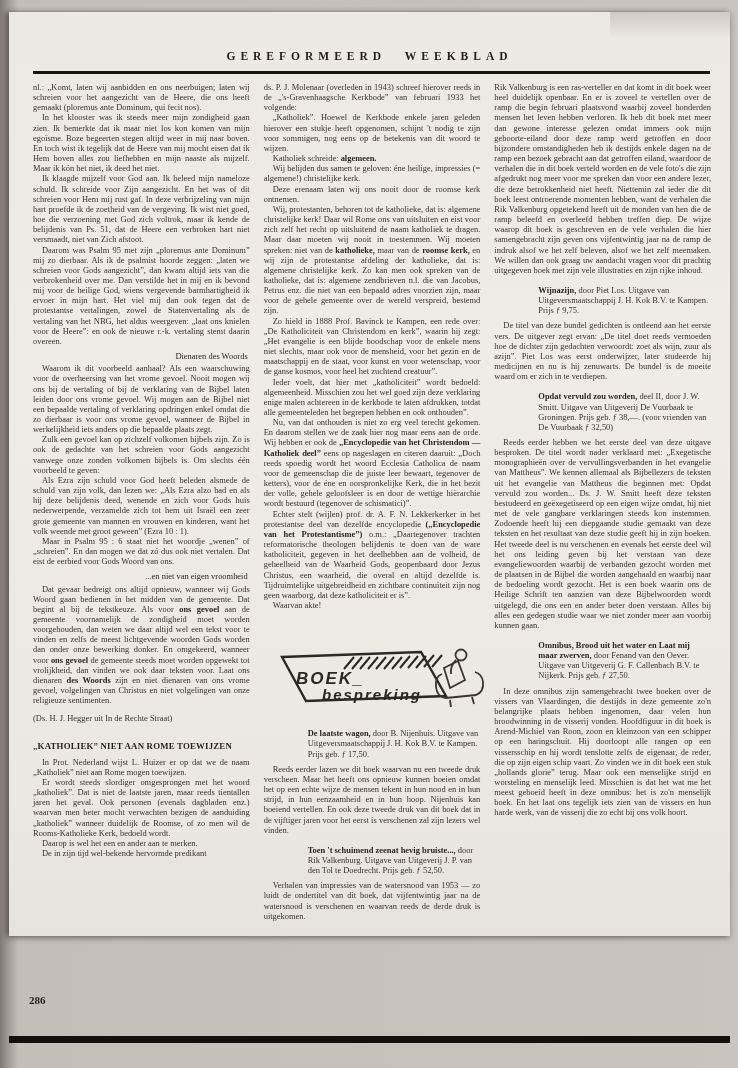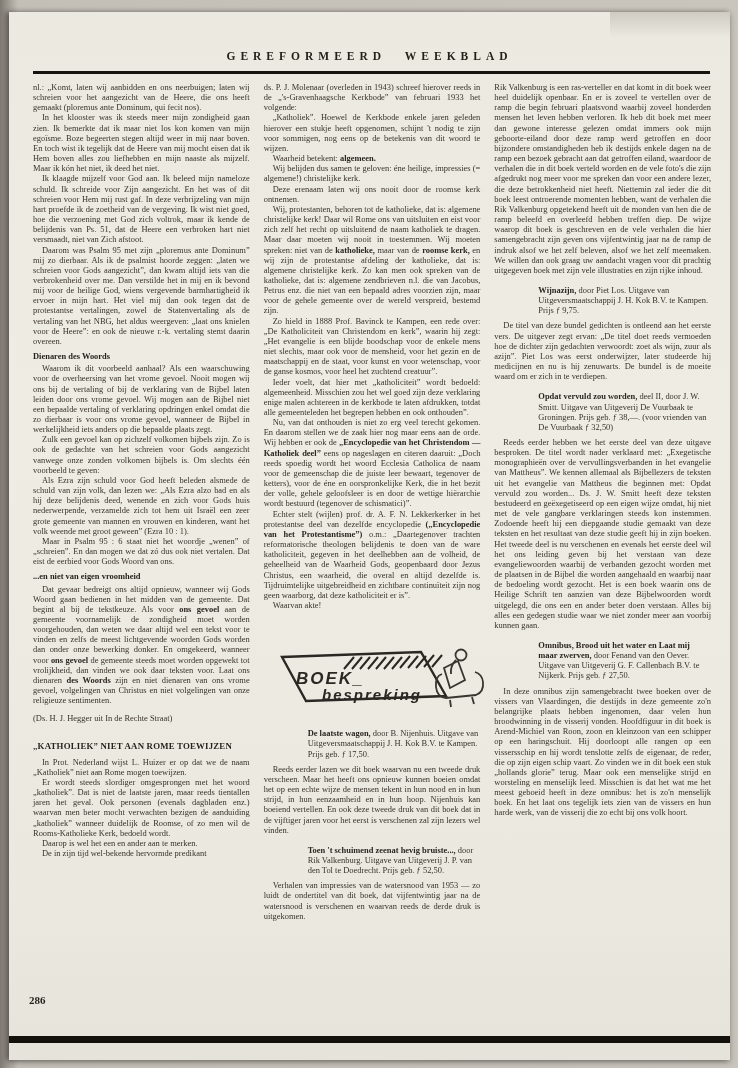--- a/index.html
+++ b/index.html
@@ -2,40 +2,40 @@
 <html><head>
 <meta charset="utf-8">
 <style>
   html,body{margin:0;padding:0;}
   body{
     width:738px;height:1068px;position:relative;overflow:hidden;
     background:linear-gradient(90deg,#7e7a72 0px,#a6a199 10px,#c3bfb6 18px,#c9c5bc 100%);
     font-family:"Liberation Serif",serif;
   }
   .paper{
-    position:absolute;left:9px;top:12px;width:721px;height:1048px;
+    position:absolute;left:9px;top:12px;width:721px;height:924px;
     background:linear-gradient(180deg,#ecE9e0 0%,#efece3 40%,#ebe8df 85%,#e6e3da 100%);
     background-color:#eeebe2;
     box-shadow:-3px 0 5px rgba(40,36,30,.45), 0 2px 6px rgba(40,36,30,.35);
   }
   .masthead{
     text-align:center;padding-top:38px;
     font-weight:bold;font-size:11.5px;letter-spacing:5px;word-spacing:11px;
     color:#241f19;
   }
   .head-rule{height:3px;background:#17130e;margin:9px 20px 0 24px;}
   .cols{
     display:flex;gap:14px;padding:8px 19px 0 24px;
     color:#38322b;font-size:8.45px;line-height:10.15px;text-align:justify;
   }
   .col{flex:1;min-width:0;}
   .blk{margin:0;}
   .p{text-indent:9px;}
   .p0{text-indent:0;}
-  .h-right{font-weight:bold;margin:5px 2px 2px 0;color:#241f19;}
+  .h-right{font-weight:normal;text-align:right;margin:5px 2px 2px 0;color:#241f19;}
   .h-caps{font-weight:bold;text-align:left;margin:17px 0 6px;font-size:8.8px;letter-spacing:.2px;color:#241f19;}
   .attr{text-indent:0;margin:8px 2px 16px 0;}
   .book{margin:10px 0 5px 44px;text-align:left;text-indent:0;}
   .b{font-weight:bold;color:#2c2620;}
   .logo-wrap{margin:34px 0 12px;}
   .page-num{position:absolute;left:20px;top:982px;font-weight:bold;font-size:11px;color:#241f19;}
   .bottom-bar{position:absolute;left:0;right:0;top:1024px;height:7px;background:#14110c;}
   .corner-shade{position:absolute;right:0;top:0;width:120px;height:26px;
     background:linear-gradient(180deg,rgba(120,114,104,.25),rgba(120,114,104,0));}
 </style>
@@ -62,21 +62,21 @@
         <div class="blk attr">(Ds. H. J. Hegger uit In de Rechte Straat)</div>
         <div class="blk h-caps">„KATHOLIEK” NIET AAN ROME TOEWIJZEN</div>
         <div class="blk p">In Prot. Nederland wijst L. Huizer er op dat we de naam „Katholiek” niet aan Rome mogen toewijzen.</div>
         <div class="blk p">Er wordt steeds slordiger omgesprongen met het woord „katholiek”. Dat is niet de laatste jaren, maar reeds tientallen jaren het geval. Ook personen (evenals dagbladen enz.) waarvan men beter mocht verwachten bezigen de aanduiding „katholiek” wanneer duidelijk de Roomse, of zo men wil de Rooms-Katholieke Kerk, bedoeld wordt.</div>
         <div class="blk p">Daarop is wel het een en ander aan te merken.</div>
         <div class="blk p">De in zijn tijd wel-bekende hervormde predikant</div>
       </div>
     <div class="col">
         <div class="blk p0">ds. P. J. Molenaar (overleden in 1943) schreef hierover reeds in de „'s-Gravenhaagsche Kerkbode” van februari 1933 het volgende:</div>
         <div class="blk p">„Katholiek”. Hoewel de Kerkbode enkele jaren geleden hierover een stukje heeft opgenomen, schijnt 't nodig te zijn voor sommigen, nog eens op de betekenis van dit woord te wijzen.</div>
-        <div class="blk p"><span>Waarheid betekent: </span><span class="b">algemeen.</span></div>
+        <div class="blk p"><span>Katholiek schreide: </span><span class="b">algemeen.</span></div>
         <div class="blk p">Wij belijden dus samen te geloven: éne heilige, impressies (= algemene!) christelijke kerk.</div>
         <div class="blk p">Deze erenaam laten wij ons nooit door de roomse kerk ontnemen.</div>
         <div class="blk p"><span>Wij, protestanten, behoren tot de katholieke, dat is: algemene christelijke kerk! Daar wil Rome ons van uitsluiten en eist voor zich zelf het recht op uitsluitend de naam katholiek te dragen. Maar daar moeten wij nooit in toestemmen. Wij moeten spreken: niet van de </span><span class="b">katholieke,</span><span> maar van de </span><span class="b">roomse kerk,</span><span> en wij zijn de protestantse afdeling der katholieke, dat is: algemene christelijke kerk. Zo kan men ook spreken van de katholieke, dat is: algemene zendbrieven n.l. die van Jacobus, Petrus enz. die niet van een bepaald adres voorzien zijn, maar voor de gehele gemeente over de wereld verspreid, bestemd zijn.</span></div>
         <div class="blk p">Zo hield in 1888 Prof. Bavinck te Kampen, een rede over: „De Katholiciteit van Christendom en kerk”, waarin hij zegt: „Het evangelie is een blijde boodschap voor de enkele mens niet slechts, maar ook voor de mensheid, voor het gezin en de maatschappij en de staat, voor kunst en voor wetenschap, voor de ganse kosmos, voor heel het zuchtend creatuur”.</div>
         <div class="blk p">Ieder voelt, dat hier met „katholiciteit” wordt bedoeld: algemeenheid. Misschien zou het wel goed zijn deze verklaring enige malen achtereen in de kerkbode te laten afdrukken, totdat alle gemeenteleden het begrepen hebben en ook onthouden”.</div>
         <div class="blk p"><span>Nu, van dat onthouden is niet zo erg veel terecht gekomen. En daarom stellen we de zaak hier nog maar eens aan de orde. Wij hebben er ook de </span><span class="b">„Encyclopedie van het Christendom — Katholiek deel”</span><span> eens op nageslagen en citeren daaruit: „Doch reeds spoedig wordt het woord Ecclesia Catholica de naam voor de gemeenschap die de juiste leer bewaart, tegenover de ketters), voor de éne en oorspronkelijke Kerk, die in het bezit der volle, gehele geloofsleer is en door de wettige hiërarchie wordt bestuurd (tegenover de schismatici)”.</span></div>
         <div class="blk p"><span>Echter stelt (wijlen) prof. dr. A. F. N. Lekkerkerker in het protestantse deel van dezelfde encyclopedie </span><span class="b">(„Encyclopedie van het Protestantisme”)</span><span> o.m.: „Daartegenover trachten reformatorische theologen belijdenis te doen van de ware katholiciteit, gegeven in het deelhebben aan de volheid, de geheelheid van de Waarheid Gods, geopenbaard door Jezus Christus, een waarheid, die overal en altijd dezelfde is. Tijdruimtelijke uitgebreidheid en zichtbare continuïteit zijn nog geen waarborg, dat deze katholiciteit er is”.</span></div>
         <div class="blk p">Waarvan akte!</div>
         <div class="blk logo-wrap">
     <svg width="224" height="70" viewBox="0 0 224 70">

